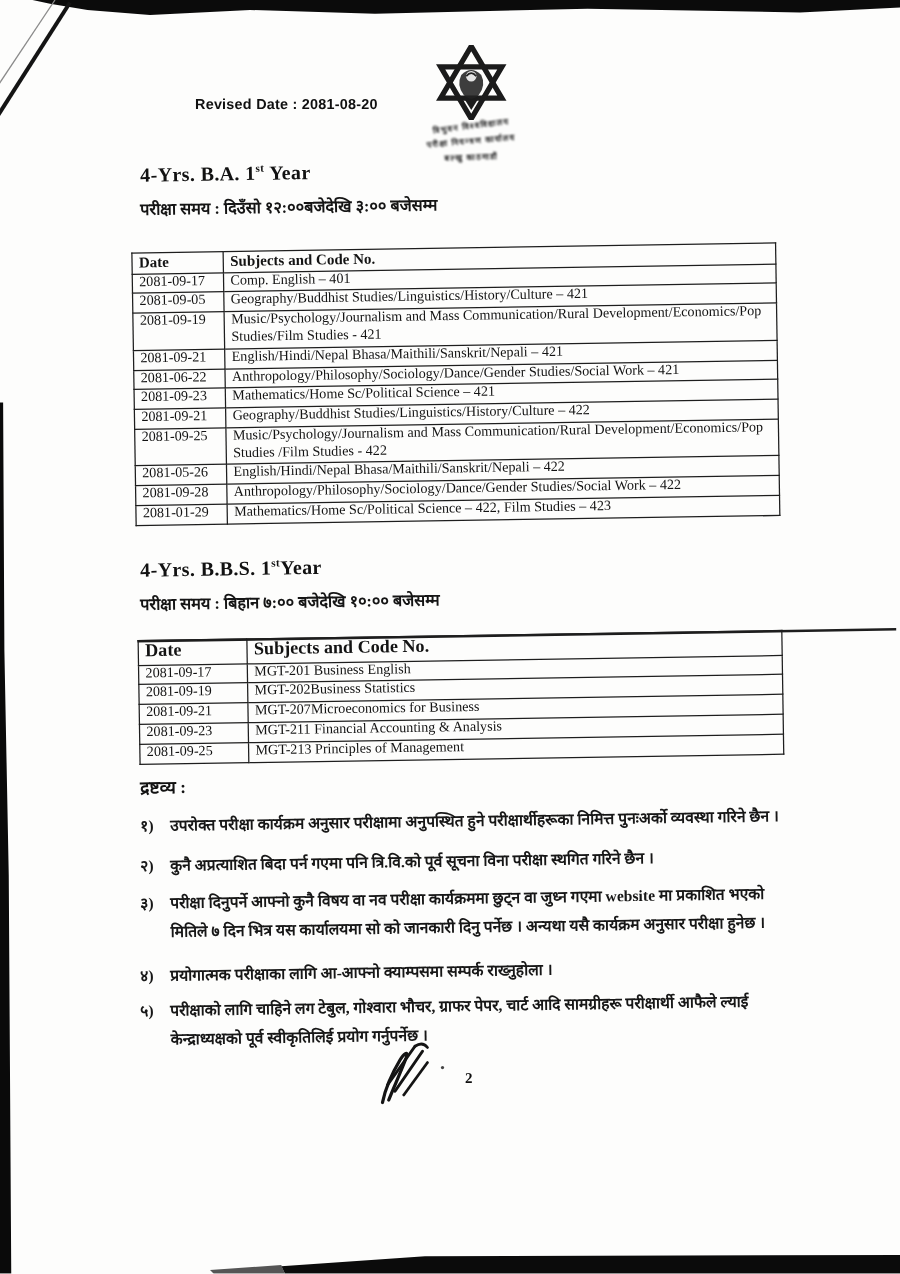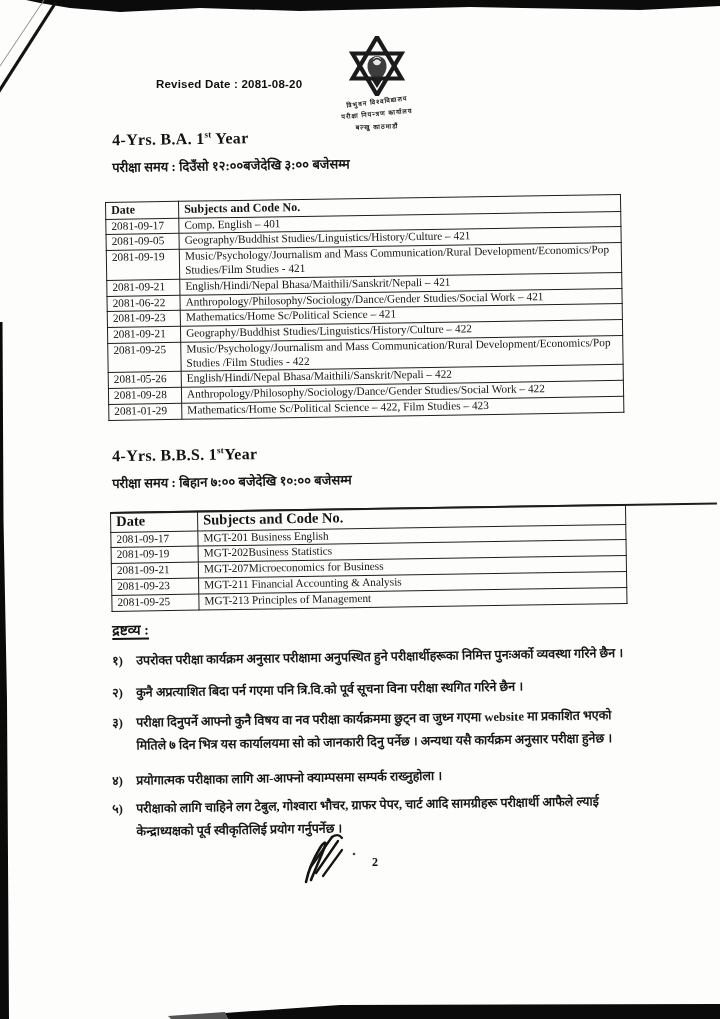--- a/index.html
+++ b/index.html
@@ -54,21 +54,21 @@
   #table2{left:110px;top:512px;width:516px;}
   #table2 table{width:516px;}
   #table2 td.c-date{width:76px;}
   #table2 tr.hdr td{font-size:14.5px;font-weight:700;height:16px;}
   #table2 tr td{height:11px;}
   .ext-line{left:110px;top:512px;width:607px;height:1.6px;background:#1e1e1e;}
 
   
   .notes-heading{
     left:112px;top:620px;font-weight:700;font-size:14px;color:#121212;
-    text-decoration:underline;text-underline-offset:3px;text-decoration-thickness:1.5px;
+    text-underline-offset:3px;text-decoration-thickness:1.5px;
   }
   .note{left:112px;width:520px;display:flex;font-size:12.5px;font-weight:700;color:#171717;line-height:1.85;}
   .note .num{flex:0 0 24px;}
   .note .txt{flex:1;}
 
   .page-num{left:372px;top:855px;font-weight:700;font-size:12px;color:#101010;}
   .signature{left:296px;top:828px;}
 </style>
 </head>
 <body>

